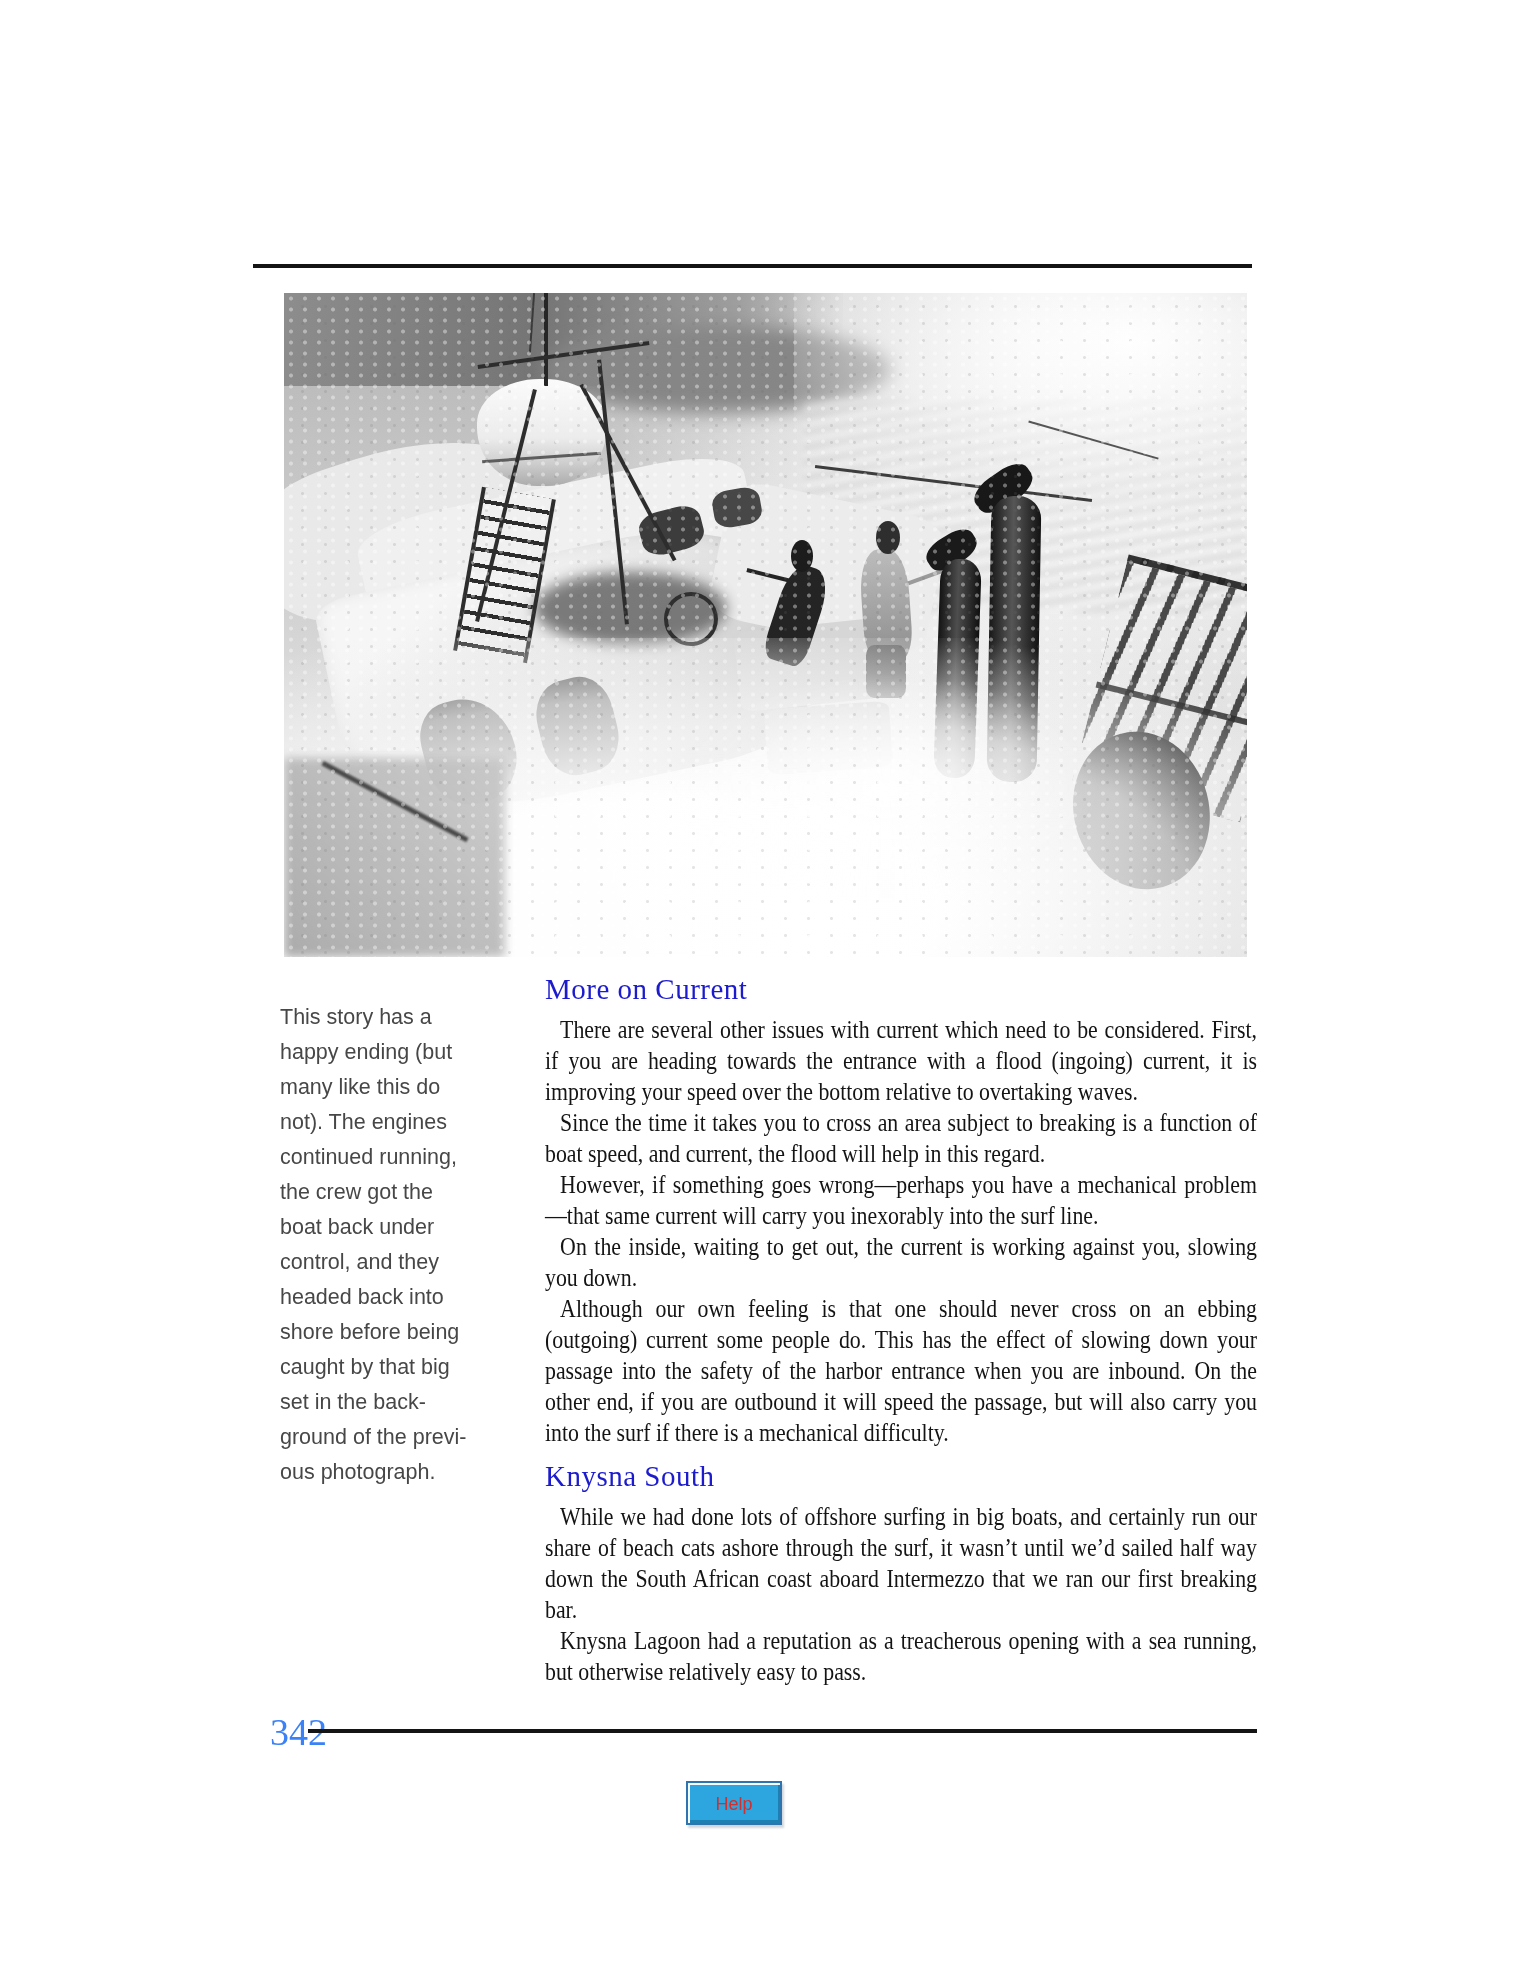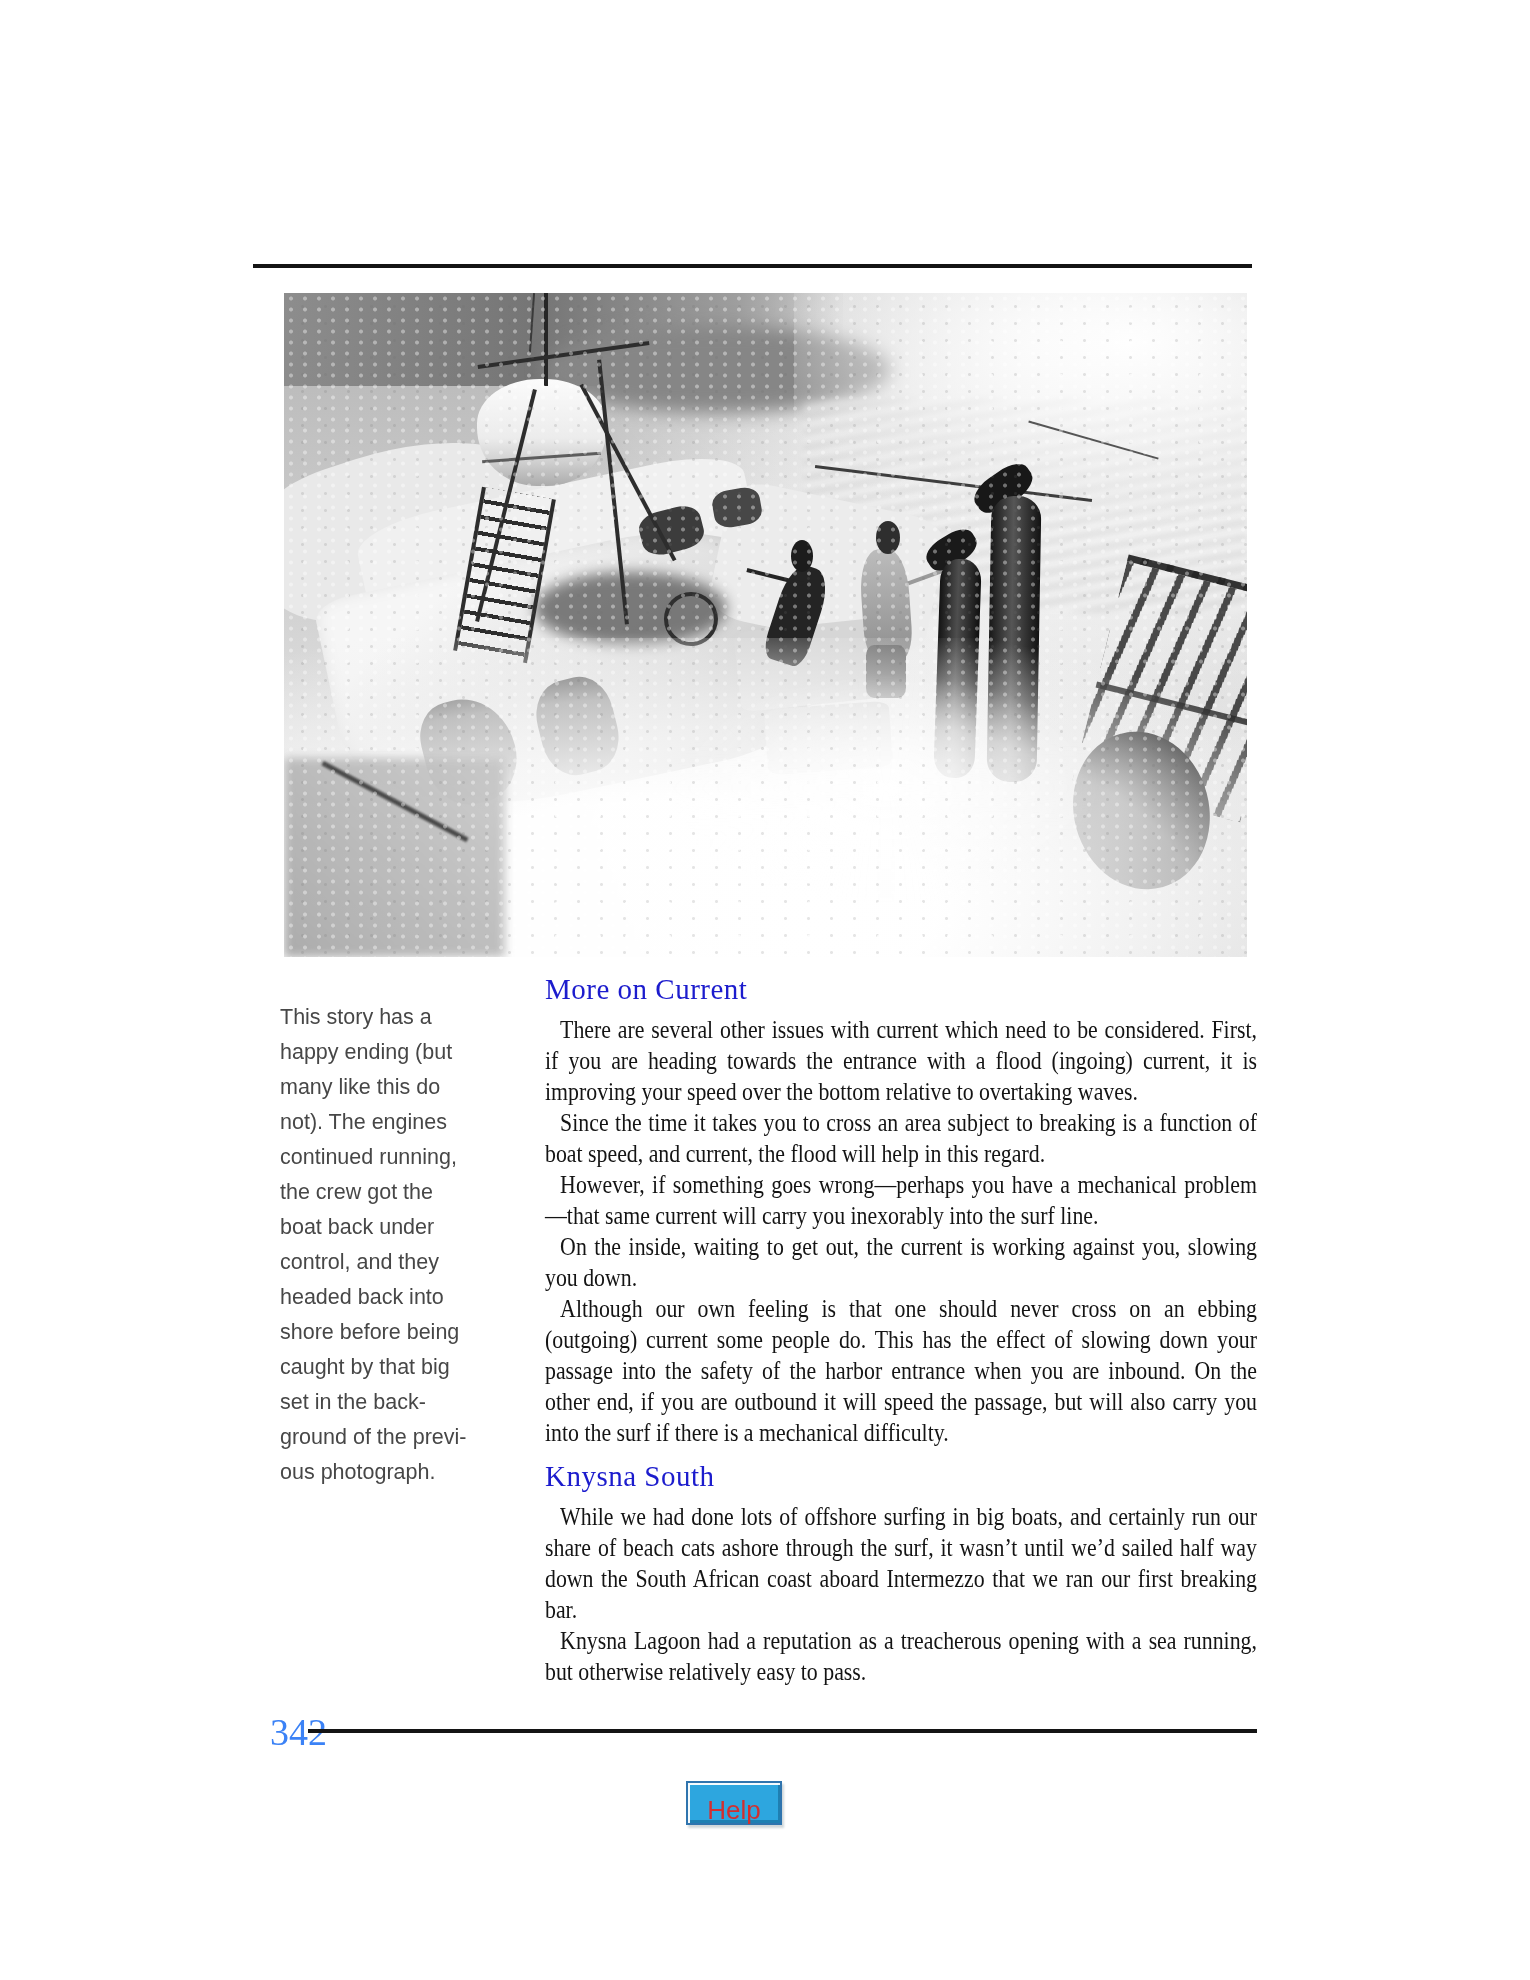--- a/index.html
+++ b/index.html
@@ -106,22 +106,22 @@
     margin:0;font-size:26px;line-height:31px;text-align:justify;text-indent:18px;color:#141414;}
 
   
   .page-number{position:absolute;left:270px;top:1710px;font-size:38px;color:#3b82f6;}
   .footer-rule{position:absolute;left:308px;top:1729px;width:949px;height:4px;background:var(--rule,#141414);}
 
   
   .help-btn{position:absolute;left:686px;top:1781px;width:96px;height:44px;
     background:var(--help-fill,#2da6df);border:2px solid var(--help-border,#2f74ae);
     box-shadow:inset 2px 2px 0 rgba(255,255,255,.95), inset -2px -3px 0 rgba(18,94,141,.55), 2px 3px 2px rgba(120,140,150,.35);
-    color:var(--help-text,#d22f2f);font-family:"Liberation Sans", sans-serif;font-size:26px;
-    padding:8px;cursor:pointer;line-height:38px;text-align:center;}
+    color:var(--help-text,#d22f2f);font-family:"Liberation Sans", sans-serif;font-size:18px;
+    padding:2px;cursor:pointer;line-height:38px;text-align:center;}
 </style>
 </head>
 <body>
 
 <div class="page">
 
   <div class="header-rule"></div>
 
   <div class="photo" title="Black and white photograph of a surf rescue boat heeled over while crossing a breaking bar; white cabin and radar drum tower at left, two crew amidships, twin dark exhaust stacks and a slatted stern railing at right, churning white water all around.">
     <div class="p-dkwave"></div>

